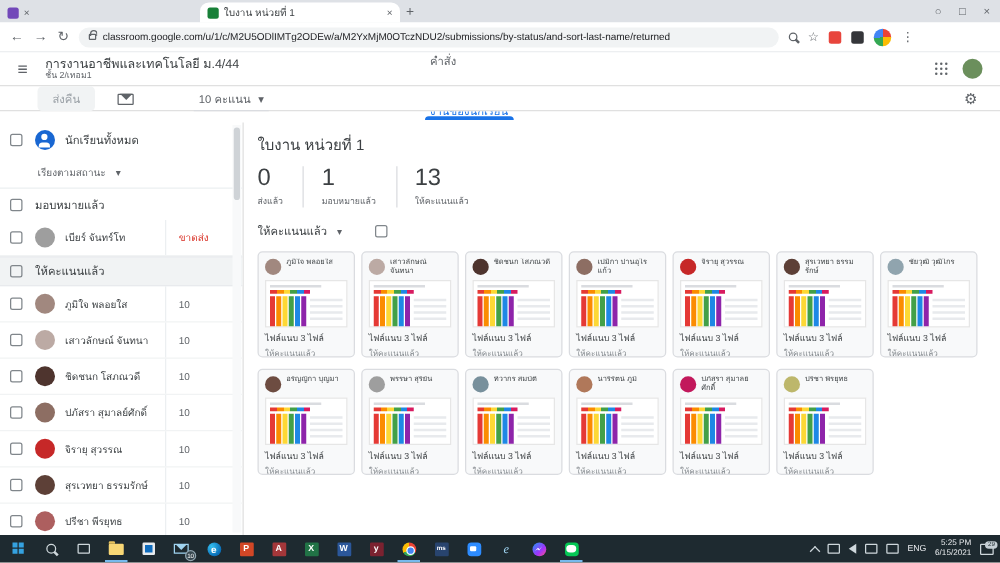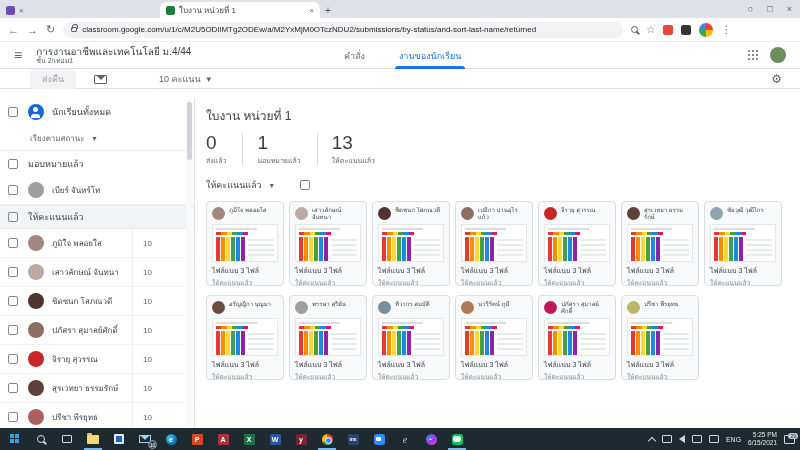--- a/index.html
+++ b/index.html
@@ -32,21 +32,21 @@
   .ext-red { background:#e8453c; }
   .ext-dark { background:#35363a; }
   .prof-av { width:14px; height:14px; border-radius:50%; background:conic-gradient(#ea4335 0 25%, #fbbc04 25% 50%, #34a853 50% 75%, #4285f4 75% 100%); }
 
   
   .gc-header { position:absolute; top:42px; left:0; right:0; height:27px; background:#fff; border-bottom:1px solid #e0e0e0; display:flex; align-items:center; padding:0 14px; }
   .hamb { font-size:14px; color:#5f6368; margin-right:14px; }
   .course { line-height:1.1; }
   .course .t { font-size:10px; color:#3c4043; }
   .course .s { font-size:7px; color:#5f6368; }
-  .gc-tabs { position:absolute; left:340px; top:0; height:27px; display:flex; gap:26px; }
+  .gc-tabs { position:absolute; left:340px; top:0; height:27px; display:flex; gap:26px;flex-direction:column; }
   .gc-tab { height:100%; display:flex; align-items:center; font-size:9px; color:#5f6368; position:relative; padding:0 4px; }
   .gc-tab.active { color:#1a73e8; }
   .gc-tab.active::after { content:""; position:absolute; left:0; right:0; bottom:0; height:3px; background:#1a73e8; border-radius:3px 3px 0 0; }
   .hdr-right { margin-left:auto; display:flex; align-items:center; gap:12px; }
   .apps-grid { width:10px; height:10px; display:grid; grid-template-columns:repeat(3,2px); grid-template-rows:repeat(3,2px); gap:2px; }
   .apps-grid i { background:#5f6368; border-radius:50%; }
   .user-av { width:16px; height:16px; border-radius:50%; background:#6b8f5c; }
 
   
   .actionbar { position:absolute; top:70px; left:0; right:0; height:19px; background:#fff; border-bottom:1px solid #e0e0e0; display:flex; align-items:center; }
@@ -229,20 +229,21 @@
       <span>▾</span>
     </div>
     <div class="sb-row sec-row">
       <span class="cbx"></span>
       <span>มอบหมายแล้ว</span>
     </div>
     <div class="sb-row stu-row">
       <span class="cbx"></span>
       <span class="stu-av" style="background:#9e9e9e"></span>
       <span class="stu-name">เบียร์ จันทร์โท</span>
+      <span class="score-col miss-status">ขาดส่ง</span>
     </div>
     <div class="sb-row sel-row">
       <span class="cbx"></span>
       <span>ให้คะแนนแล้ว</span>
     </div>
     <div id="sb-students">
   <div class="sb-row stu-row">
     <span class="cbx"></span>
     <span class="stu-av" style="background: rgb(161, 136, 127);"></span>
     <span class="stu-name">ภูมิใจ พลอยใส</span>

